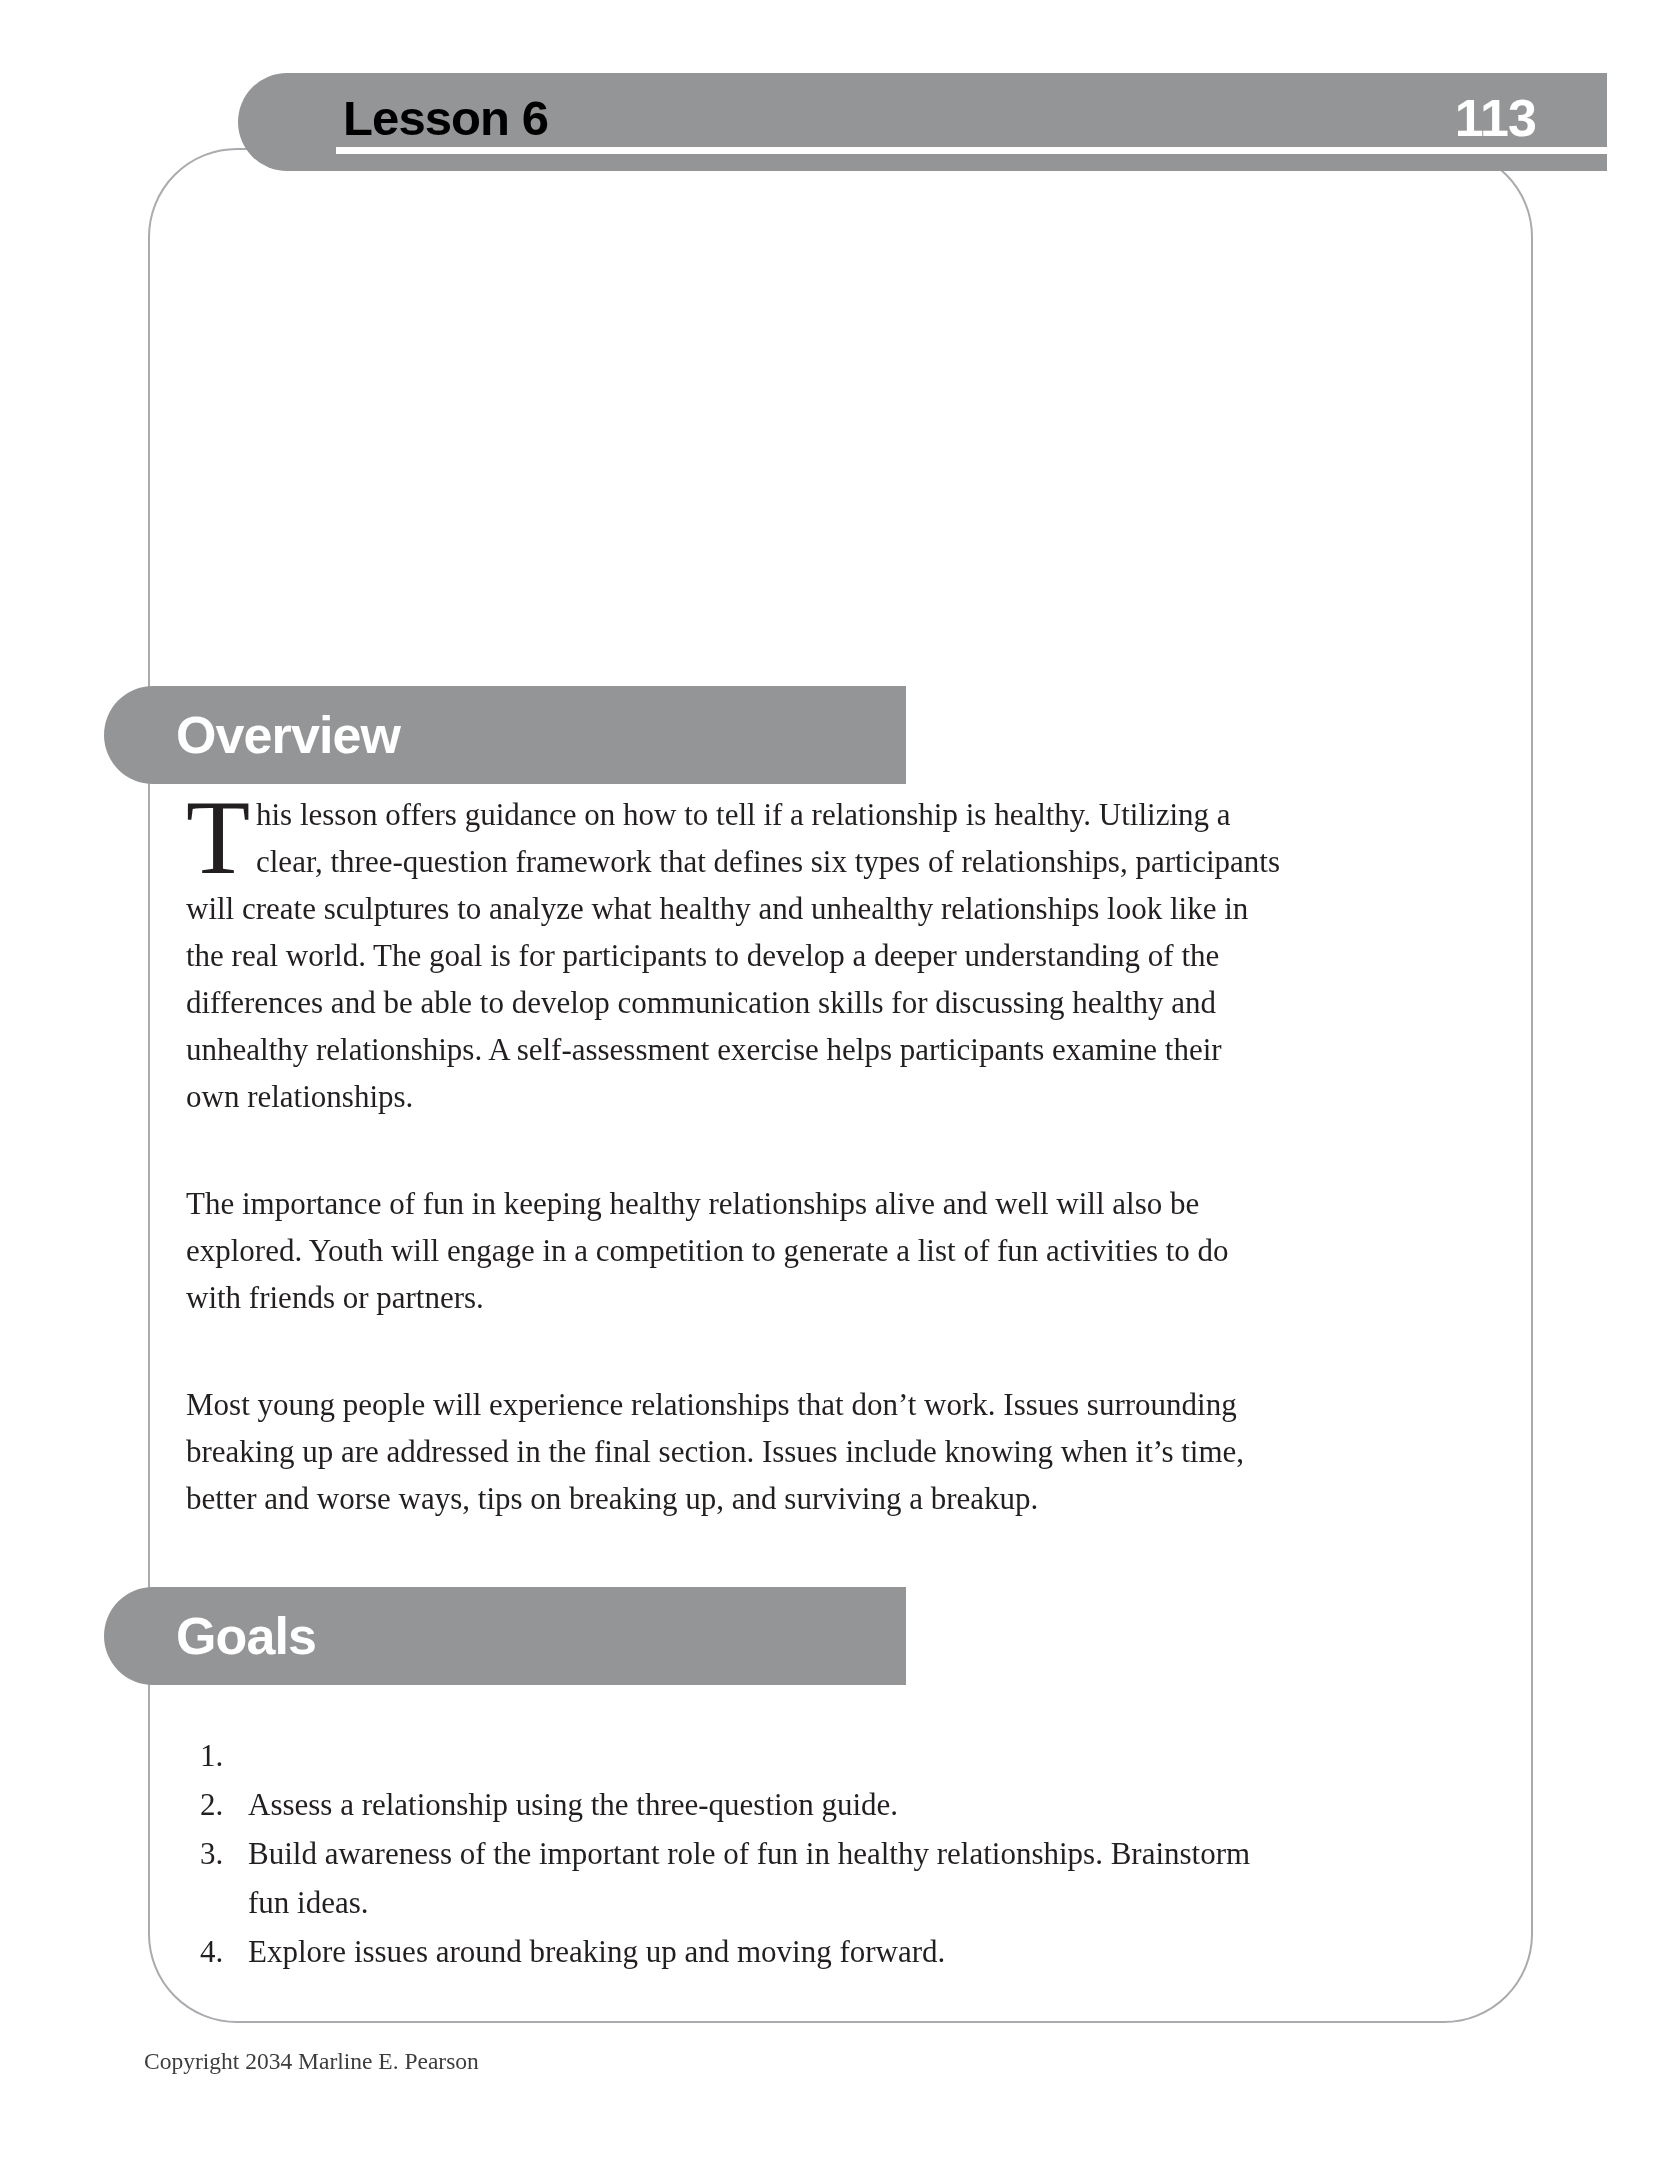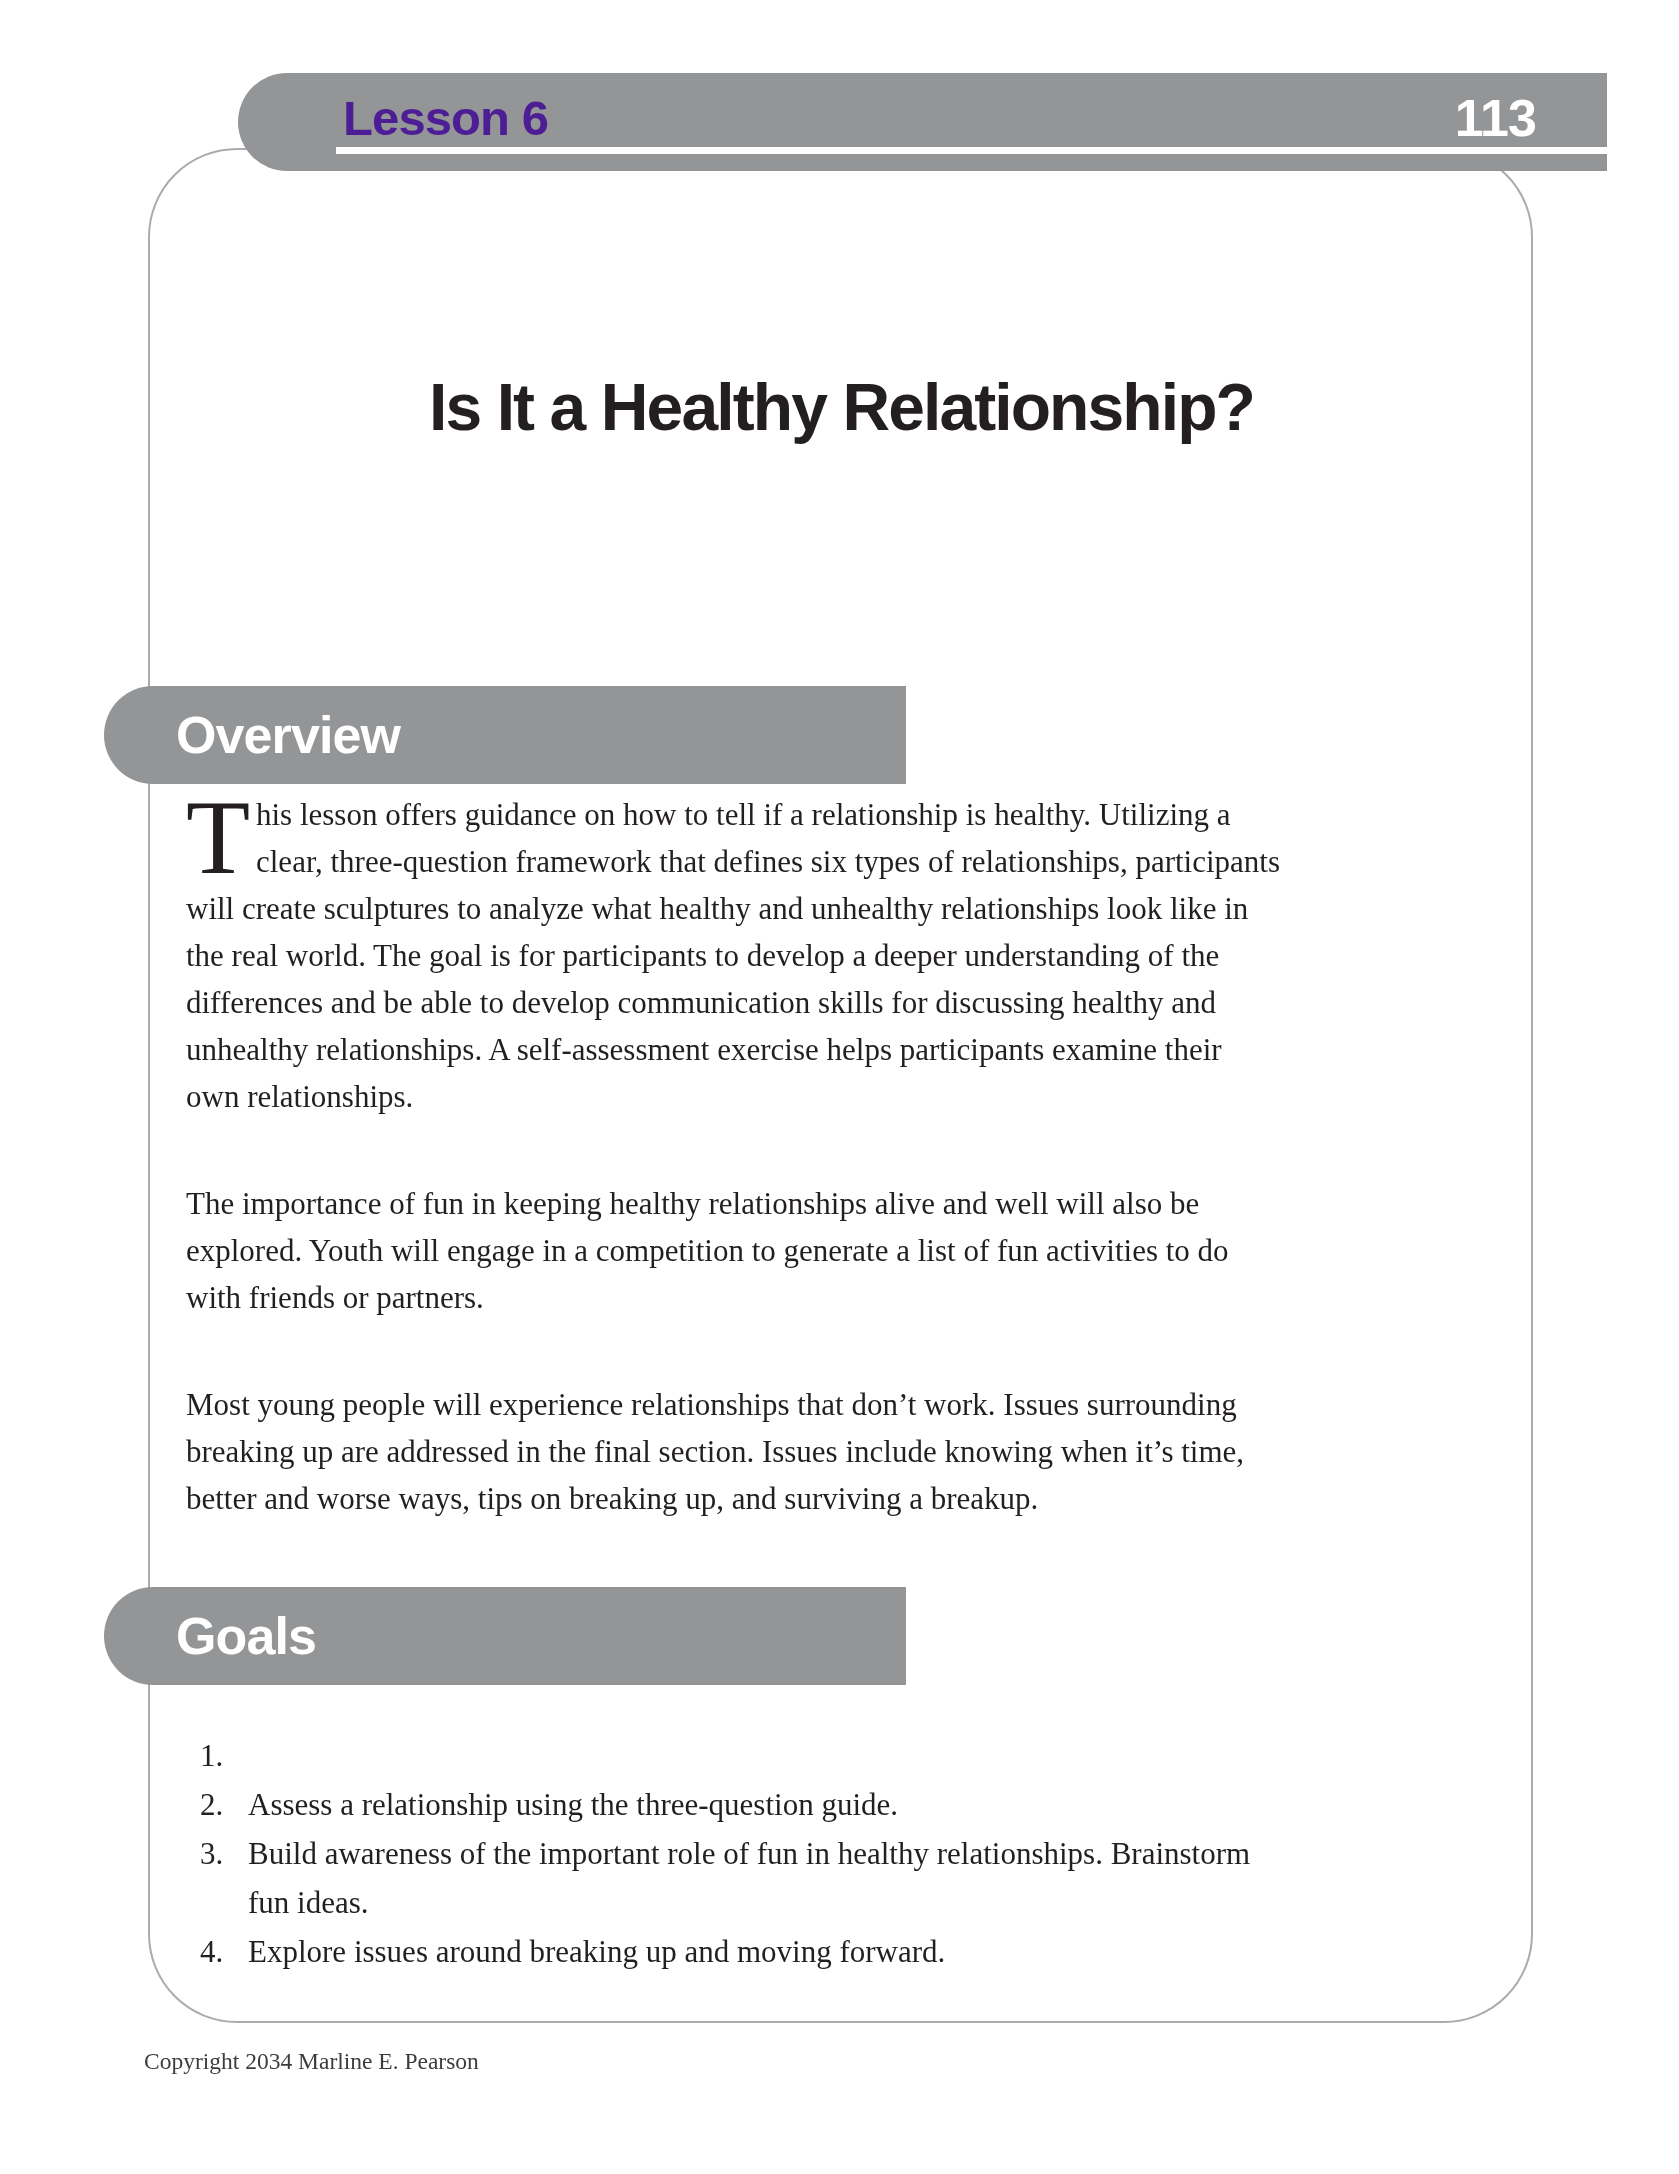--- a/index.html
+++ b/index.html
@@ -26,21 +26,21 @@
     width:1369px;height:98px;
     background:var(--bar-gray,#949597);
     border-radius:49px 0 0 49px;
     z-index:2;
   }
   .lesson-label{
     position:absolute;left:105px;top:21px;
     font-family:"Liberation Sans", sans-serif;
     font-weight:bold;font-size:49px;line-height:49px;
     letter-spacing:-0.9px;
-    color:#4c1d95;
+    color:#000000;
   }
   .page-number{
     position:absolute;right:71px;top:21px;
     font-family:"Liberation Sans", sans-serif;
     font-weight:bold;font-size:52px;line-height:49px;
     letter-spacing:-0.9px;
     color:#ffffff;
   }
   .header-underline{
     position:absolute;
@@ -118,21 +118,20 @@
 <div class="page">
 
   <div class="page-frame"></div>
 
   <div class="header-bar">
     <span class="lesson-label">Lesson 6</span>
     <span class="page-number">113</span>
     <div class="header-underline"></div>
   </div>
 
-  <h1 class="title">Is It a Healthy Relationship?</h1>
 
   <div class="section-bar overview-bar">
     <span class="section-heading">Overview</span>
   </div>
 
   <div class="body-text">
     <p class="para"><span class="dropcap">T</span><span class="para-text">his lesson offers guidance on how to tell if a relationship is healthy. Utilizing a
 clear, three-question framework that defines six types of relationships, participants
 will create sculptures to analyze what healthy and unhealthy relationships look like in
 the real world. The goal is for participants to develop a deeper understanding of the

